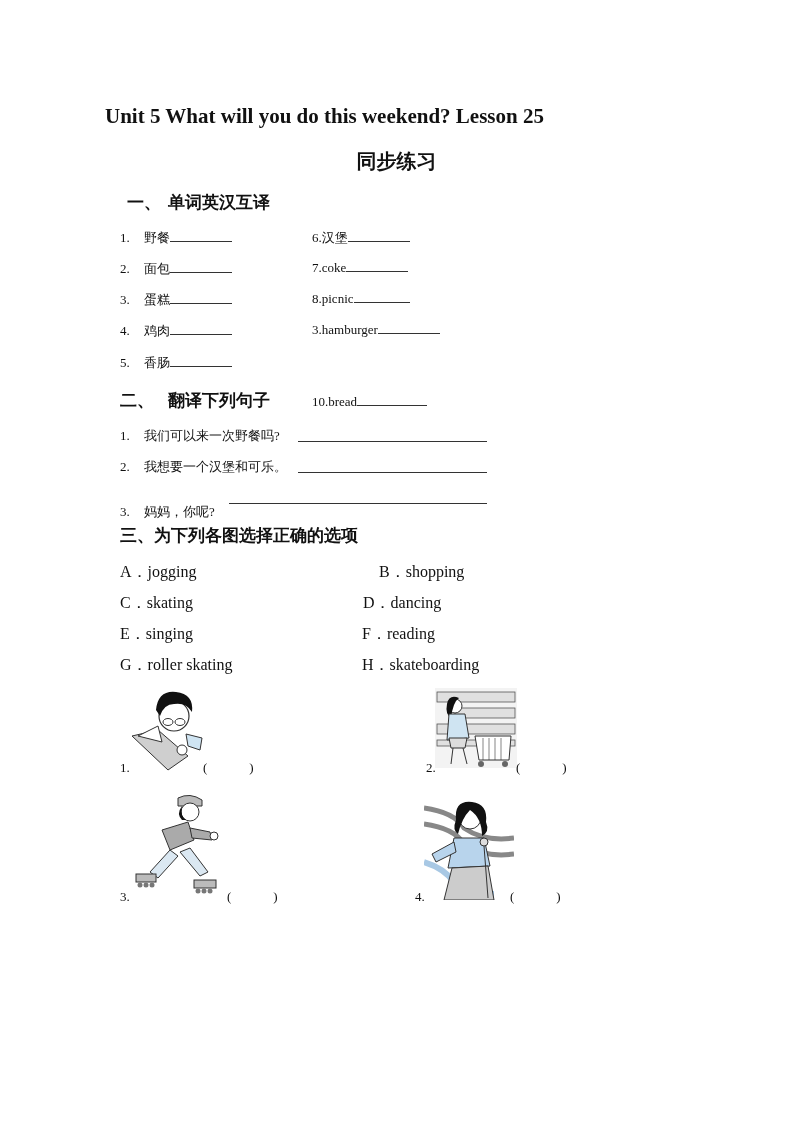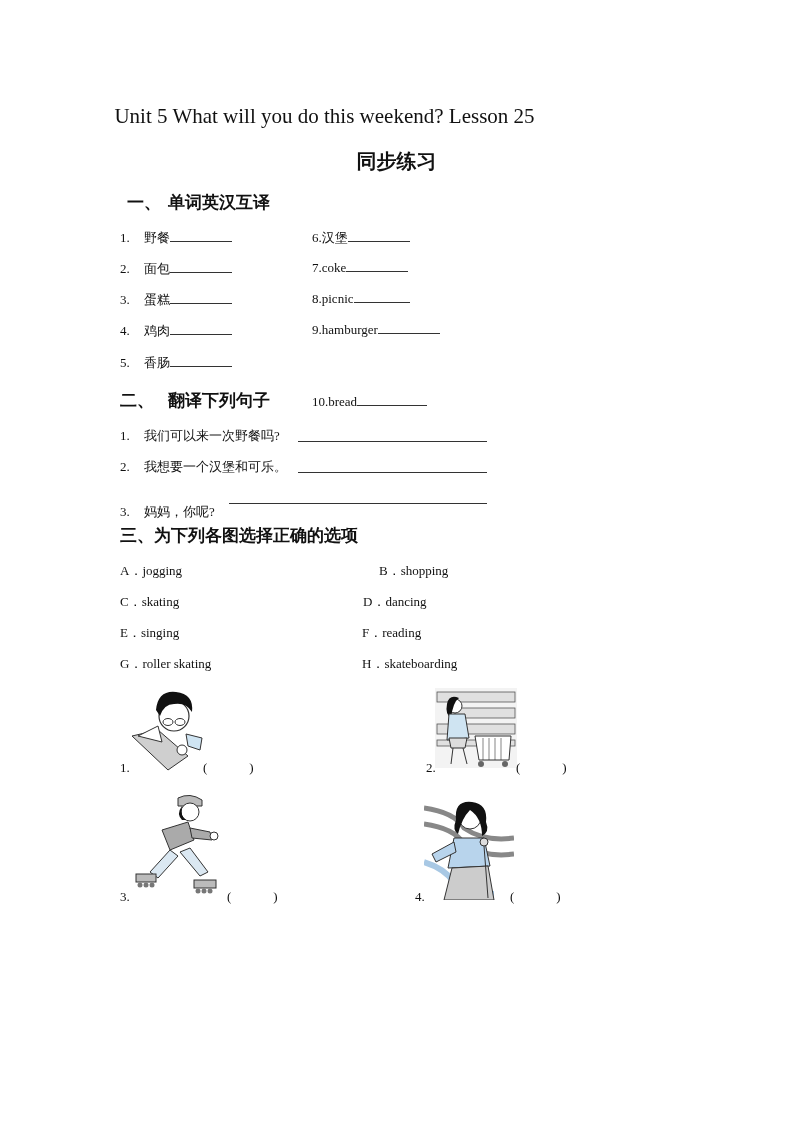--- a/index.html
+++ b/index.html
@@ -3,36 +3,36 @@
   <meta charset="utf-8">
   <style>
     html, body { margin: 0; padding: 0; background: #ffffff; }
     body {
       width: 793px; height: 1122px; position: relative; overflow: hidden;
       font-family: "Liberation Serif", "DejaVu Serif", serif; color: #111;
     }
     .abs { position: absolute; }
     .title {
       left: 0; width: 649px; top: 104px; text-align: center;
-      font-weight: normal; font-size: 21px; font-family: "Liberation Serif", serif;
+      font-weight: bold; font-size: 21px; font-family: "Liberation Serif", serif;
     }
     .subtitle {
       left: 0; width: 793px; top: 148px; text-align: center;
       font-weight: bold; font-size: 20px; font-family: "DejaVu Sans", sans-serif;
     }
     .section-head {
       left: 120px; font-weight: bold; font-size: 17px;
       font-family: "DejaVu Sans", sans-serif; white-space: nowrap;
     }
     .section-head .num { display: inline-block; width: 48px; }
     .item { font-size: 13px; white-space: nowrap; }
     .item .n { display: inline-block; width: 24px; }
     .blank { display: inline-block; border-bottom: 1px solid #333; height: 11px; vertical-align: baseline; }
     .sent-line { border-bottom: 1px solid #333; height: 0; }
-    .opt { font-size: 13px; white-space: nowrap; }
+    .opt { font-size: 16px; white-space: nowrap; }
     .pic-label { font-size: 13px; }
     .paren { font-size: 13px; white-space: nowrap; }
     .pic { border: none; }
   </style>
 </head>
 <body>
 
 <div class="abs title">Unit 5 What will you do this weekend? Lesson 25</div>
 <div class="abs subtitle">同步练习</div>
 
@@ -59,21 +59,21 @@
 <div class="abs item" style="left:312px; top:229px;">
   <span>6.汉堡</span><span class="blank" style="width:62px;"></span>
 </div>
 <div class="abs item" style="left:312px; top:260px;">
   <span>7.coke</span><span class="blank" style="width:62px;"></span>
 </div>
 <div class="abs item" style="left:312px; top:291px;">
   <span>8.picnic</span><span class="blank" style="width:56px;"></span>
 </div>
 <div class="abs item" style="left:312px; top:322px;">
-  <span>9.hamburger</span><span class="blank" style="width:62px;"></span>
+  <span>3.hamburger</span><span class="blank" style="width:62px;"></span>
 </div>
 <div class="abs item" style="left:312px; top:354px;margin-top:40px;">
   <span>10.bread</span><span class="blank" style="width:70px;"></span>
 </div>
 
 <div class="abs section-head" style="top:389px;">
   <span class="num">二、</span><span>翻译下列句子</span>
 </div>
 
 <div class="abs item" style="left:120px; top:427px;">

